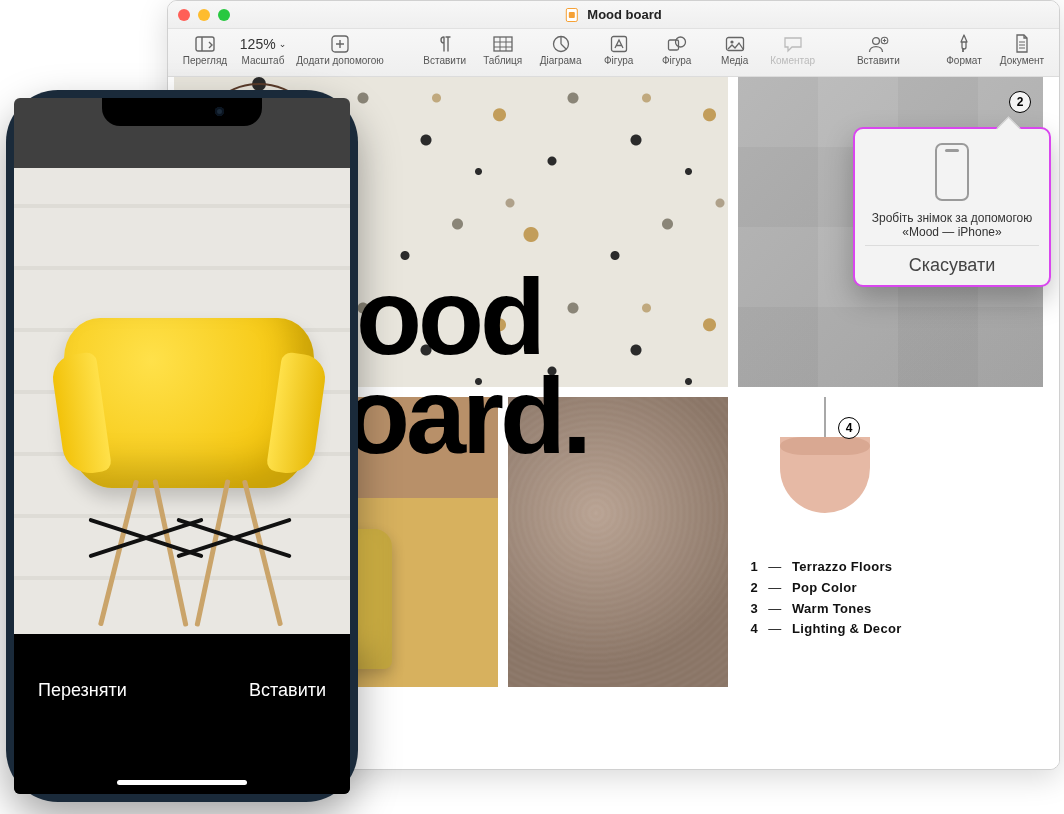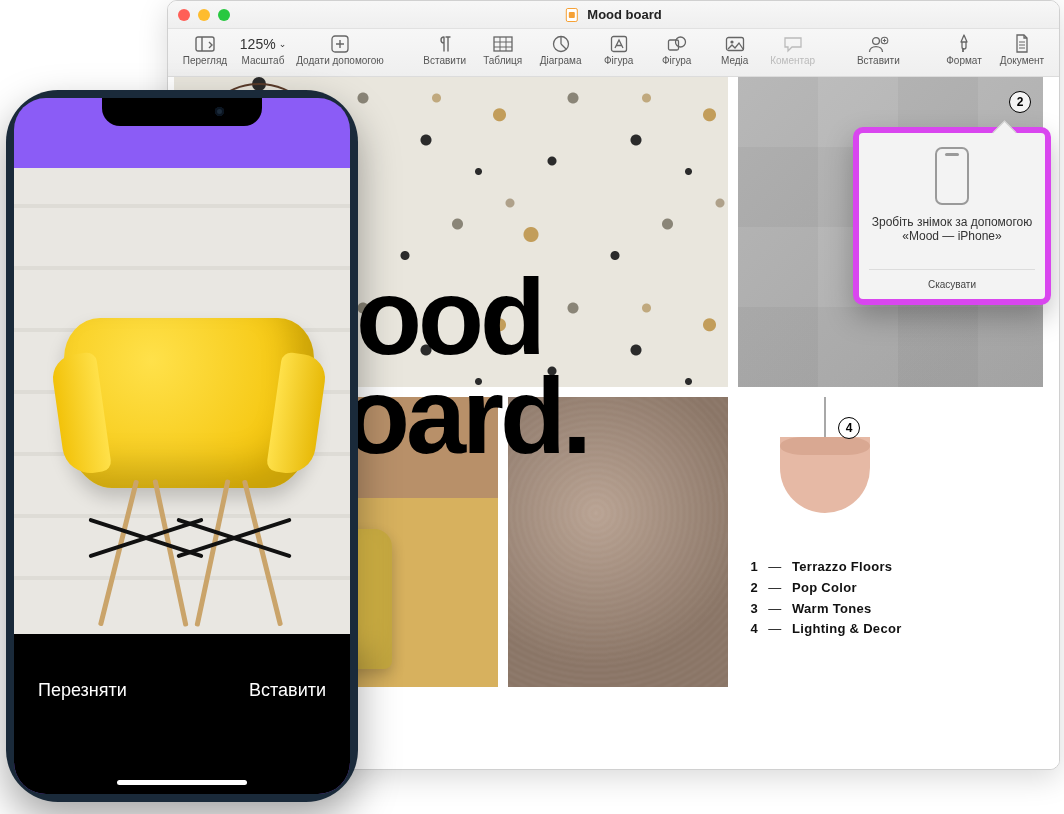--- a/index.html
+++ b/index.html
@@ -52,28 +52,28 @@
   .lamp .shade{position:absolute;left:10px;top:40px;width:90px;height:76px;background:#e6b9a5;border-radius:0 0 60px 60px;}
   .lamp .shade::after{content:"";position:absolute;left:0;right:0;top:0;height:18px;background:#d9a892;border-radius:50%/100%;}
   .badge{position:absolute;width:22px;height:22px;border:1.5px solid #000;border-radius:50%;background:rgba(255,255,255,.85);display:flex;align-items:center;justify-content:center;font-size:12px;font-weight:600;}
   .b1{left:14px;top:96px;} .b2{right:22px;top:14px;} .b4{left:664px;top:340px;}
   .headline{position:absolute;left:96px;top:190px;font-size:108px;font-weight:800;letter-spacing:-4px;line-height:.92;color:#000;}
   .legend{position:absolute;left:572px;top:480px;font-size:13px;font-weight:700;color:#111;line-height:1.6;letter-spacing:.3px;}
   .legend .row{display:flex;gap:8px;align-items:center;}
   .legend .n{width:12px;text-align:right;}
   .legend .dash{width:18px;text-align:center;font-weight:400;}
   
-  .popover{position:absolute;right:8px;top:126px;width:198px;background:#f3f3f3;border:6px solid #d946ef;border-radius:10px;box-shadow:0 12px 28px rgba(0,0,0,.25);padding:12px 10px 0;text-align:center;font-size:12px;color:#333;}
+  .popover{position:absolute;right:8px;top:126px;width:198px;background:#f3f3f3;border:2px solid #d946ef;border-radius:10px;box-shadow:0 12px 28px rgba(0,0,0,.25);padding:12px 10px 0;text-align:center;font-size:12px;color:#333;}
   .popover::before{content:"";position:absolute;top:-9px;right:32px;width:16px;height:16px;background:#f3f3f3;border-left:1px solid #cfcfcf;border-top:1px solid #cfcfcf;transform:rotate(45deg);} 
   .popover .ph{width:34px;height:58px;border:2px solid #9a9a9a;border-radius:7px;margin:2px auto 10px;position:relative;}
   .popover .ph::before{content:"";position:absolute;left:8px;right:8px;top:4px;height:3px;border-radius:2px;background:#9a9a9a;}
-  .popover .cancel{margin-top:26px;border-top:1px solid #dcdcdc;padding:9px 0;font-size:10px;color:#444;cursor:default;border-radius:0 0 10px 10px;}
+  .popover .cancel{margin-top:6px;border-top:1px solid #dcdcdc;padding:9px 0;font-size:18px;color:#444;cursor:default;border-radius:0 0 10px 10px;}
   
   .iphone{position:absolute;left:6px;top:90px;width:352px;height:712px;border-radius:52px;background:#1a2a3a;padding:8px;box-shadow:0 18px 40px rgba(0,0,0,.35);} 
-  .iphone .bezel{width:100%;height:100%;border-radius:32px;background:#8b5cf6;position:relative;overflow:hidden;padding-left:24px;}
+  .iphone .bezel{width:100%;height:100%;border-radius:6px;background:#404040;position:relative;overflow:hidden;padding-left:24px;}
   .notch{position:absolute;top:0;left:50%;transform:translateX(-50%);width:160px;height:28px;background:#000;border-radius:0 0 18px 18px;z-index:5;}
   .notch::after{content:"";position:absolute;right:38px;top:9px;width:9px;height:9px;border-radius:50%;background:#1c2b3a;box-shadow:inset 0 0 0 2px #0a1420;}
   .photo{position:absolute;left:0;right:0;top:70px;height:470px;background:#f2f0ec;overflow:hidden;}
   .bricks{position:absolute;inset:0;background:
      repeating-linear-gradient(0deg,#e9e7e2 0 58px,#dedcd6 58px 62px),
      repeating-linear-gradient(90deg,transparent 0 118px,#dedcd6 118px 122px);} 
   .chair{position:absolute;left:30px;top:110px;width:290px;height:350px;}
   .seat{position:absolute;left:20px;top:40px;width:250px;height:170px;background:radial-gradient(circle at 35% 25%,#ffe14a,#f4c40a 75%);border-radius:36px 36px 48px 48px/40px 40px 70px 70px;box-shadow:inset -20px -22px 34px rgba(0,0,0,.18),0 10px 18px rgba(0,0,0,.18);} 
   .seat::before{content:"";position:absolute;left:-6px;top:36px;width:46px;height:120px;background:linear-gradient(90deg,#f2c20a,#ffe14a);border-radius:24px 10px 10px 28px;transform:rotate(-8deg);} 
   .seat::after{content:"";position:absolute;right:-6px;top:36px;width:46px;height:120px;background:linear-gradient(270deg,#e7b908,#ffe14a);border-radius:10px 24px 28px 10px;transform:rotate(8deg);} 

